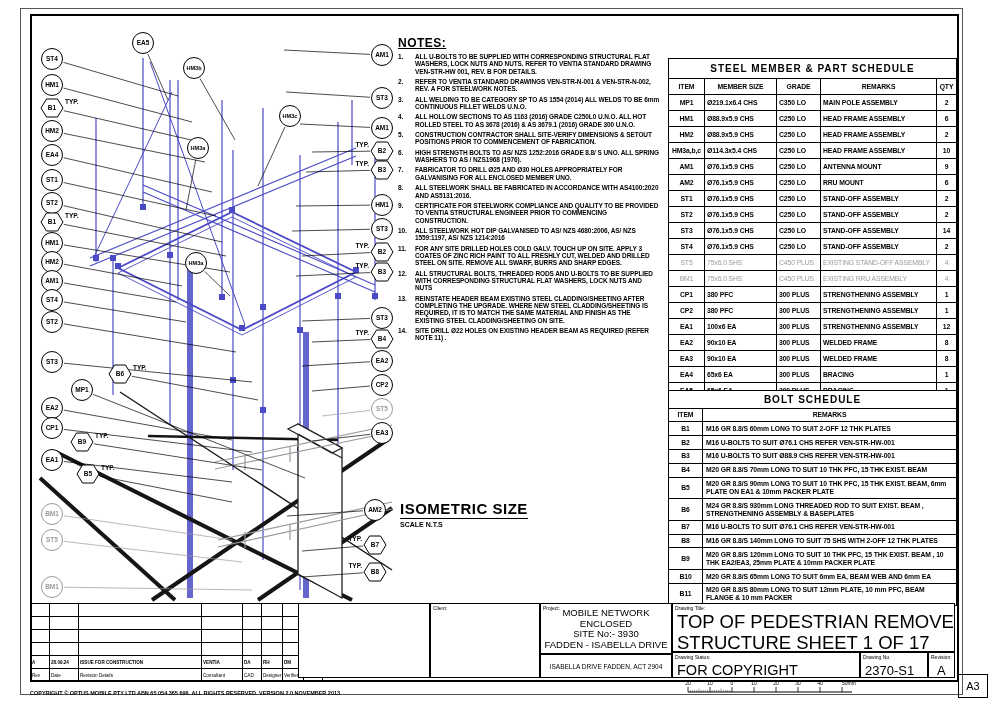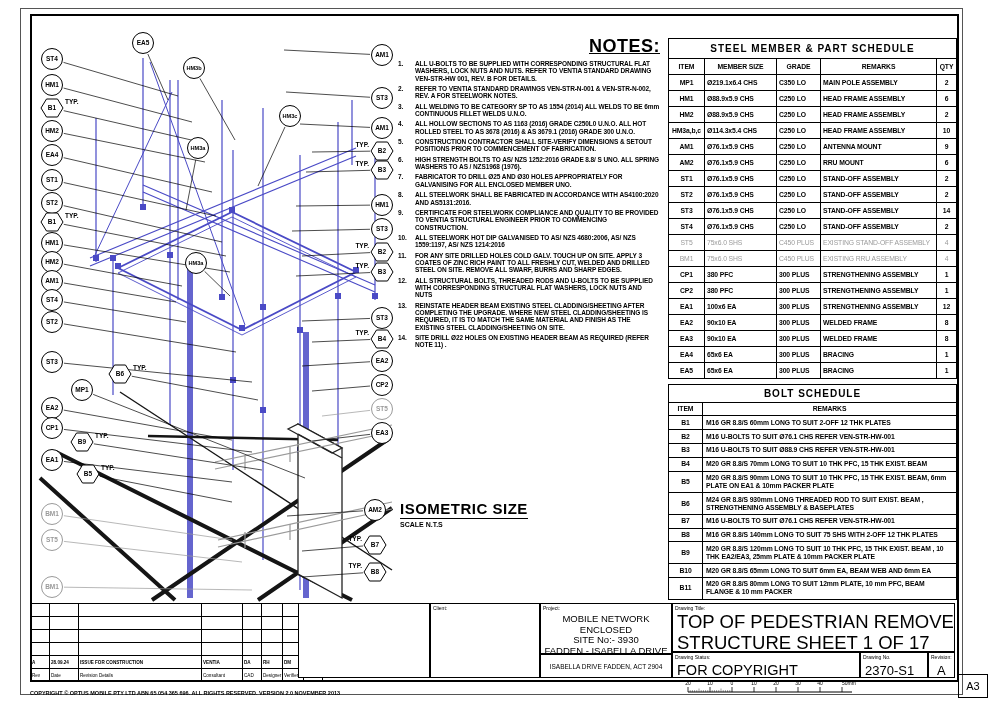--- a/index.html
+++ b/index.html
@@ -3,35 +3,35 @@
 <meta charset="utf-8">
 <style>
   html,body{margin:0;padding:0;}
   body{width:992px;height:701px;background:#fff;position:relative;overflow:hidden;
        font-family:"Liberation Sans",sans-serif;color:#000;}
   .abs{position:absolute;}
   #outer-frame{left:20px;top:8px;width:941px;height:685px;border:1px solid #555;}
   #inner-frame{left:30px;top:14px;width:925px;height:664px;border:2px solid #000;}
 
   
-  .sched{position:absolute;border-collapse:collapse;background:#fff;table-layout:fixed;}
+  .sched{position:absolute;border-collapse:collapse;background:#fff;table-layout:fixed;margin-top:20px;}
   .sched td,.sched th{border:1px solid #000;font-size:6.8px;line-height:1.15;
       padding:1px 2px;font-weight:bold;letter-spacing:-0.1px;overflow:hidden;}
   .sched .ttl{font-size:10px;text-align:center;letter-spacing:1px;padding:3px 0;}
   .sched .hdr{text-align:center;font-size:6.8px;}
   .sched td.c{text-align:center;}
   .sched tr.muted td{color:#9a9a9a;font-weight:normal;}
   #steel-schedule{left:668px;top:38px;width:288px;}
   #steel-schedule td{height:13px;}
-  #bolt-schedule{left:668px;top:384px;width:288px;padding-left:12px;}
+  #bolt-schedule{left:668px;top:370px;width:288px;padding-left:12px;}
   #bolt-schedule td{padding:2.5px 3px;}
 
   
   #notes{left:398px;top:36px;width:262px;}
-  #notes-title{font-size:18px;font-weight:bold;text-decoration:underline;letter-spacing:.5px;text-align:right;}
+  #notes-title{font-size:12px;font-weight:bold;text-decoration:underline;letter-spacing:.5px;}
   .note-row{display:flex;margin-top:3px;font-size:6.5px;font-weight:bold;line-height:1.13;letter-spacing:-0.1px;}
   .note-num{width:17px;flex:0 0 17px;}
   .note-txt{flex:1;}
 
   
   #iso-label{left:400px;top:500px;}
   #iso-title{font-size:15px;font-weight:bold;border-bottom:1.5px solid #000;display:inline-block;
              letter-spacing:.5px;padding-bottom:1px;}
   #iso-scale{font-size:7px;font-weight:bold;margin-top:2px;}
 
@@ -705,21 +705,21 @@
       </tr>
     </tbody>
   </table>
 
 <div class="tbbox" style="left:298px;top:603px;width:132px;height:75px;"></div>
 
 <div class="tbbox" style="left:430px;top:603px;width:110px;height:75px;">
   <span class="tblabel">Client:</span>
 </div>
 
-<div class="tbbox" id="tb-project" style="left:540px;top:603px;width:132px;height:51px;padding-top:10px;">
+<div class="tbbox" id="tb-project" style="left:540px;top:603px;width:132px;height:51px;padding-top:4px;">
   <span class="tblabel">Project:</span>
   <div id="project-lines">
       <div class="pl">MOBILE NETWORK</div>
       <div class="pl">ENCLOSED</div>
       <div class="pl">SITE No:- 3930</div>
       <div class="pl">FADDEN - ISABELLA DRIVE</div>
     </div>
 </div>
 <div class="tbbox" style="left:540px;top:654px;width:132px;height:24px;font-size:6.5px;text-align:center;line-height:24px;white-space:nowrap;">
   <span>ISABELLA DRIVE   FADDEN, ACT 2904</span>

